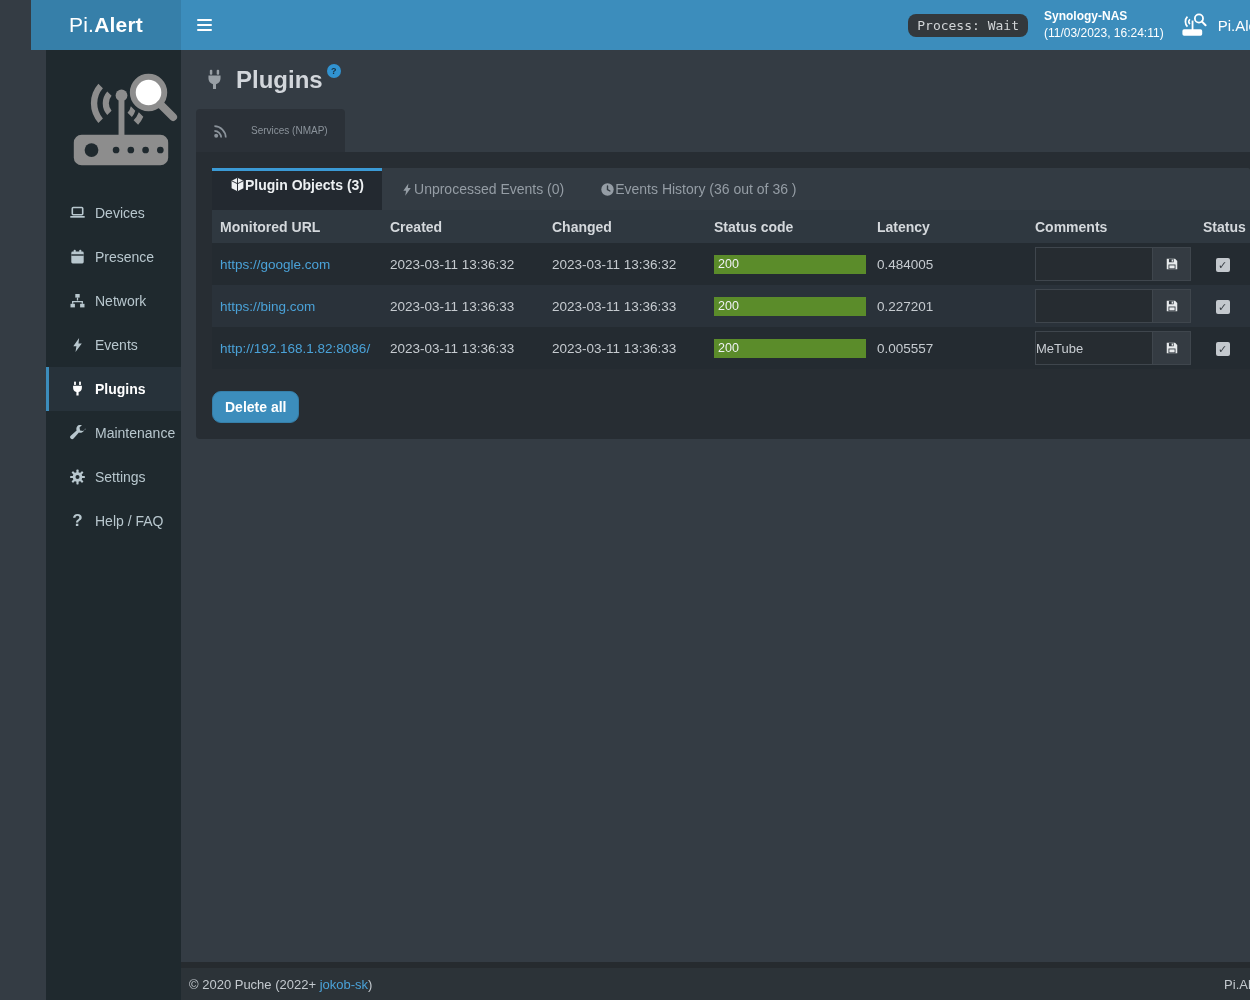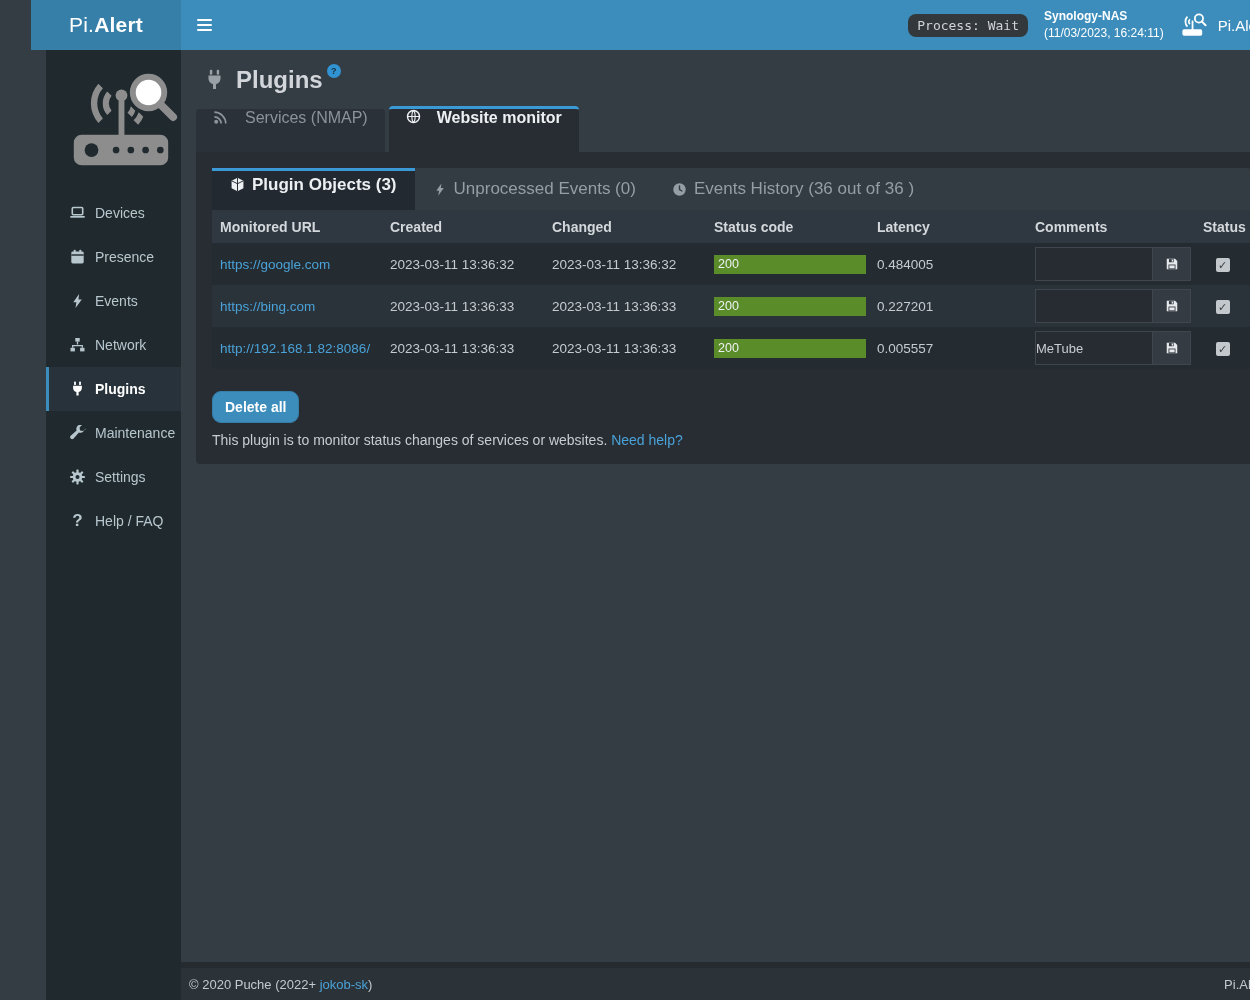--- a/index.html
+++ b/index.html
@@ -34,28 +34,28 @@
 
   
   .content-wrapper { position:absolute; top:50px; left:150px; right:0; height:912px; background:#343c44; }
   .page-head { display:flex; align-items:center; gap:10px; padding:16px 0 12px 22px; }
   .page-title { font-size:24px; color:#d2d6db; }
   .title-badge { width:14px; height:14px; background:#3193d1; border-radius:50%; color:#17303f;
     font-size:9px; font-weight:700; display:flex; align-items:center; justify-content:center;
     position:relative; top:-9px; left:-6px; cursor:pointer; }
 
   .outer-tabs { display:flex; align-items:flex-end; gap:4px; margin:0 15px; height:46px; }
-  .otab { display:flex; align-items:flex-start; gap:16px; padding:0 17px; height:43px; font-size:16px;
+  .otab { display:flex; align-items:center; gap:22px; padding:0 17px; height:43px; font-size:10px;
     color:#8b939b; background:#2b3138; border-radius:4px 4px 0 0; cursor:pointer; }
   .otab.active { height:46px; background:#272d33; color:#eef1f3; font-weight:700;
     border-top:3px solid #3b9ad5; }
 
   .panel { margin:0 15px; background:#272d33; border-radius:0 4px 4px 4px; padding:16px; }
   .inner-tabs { display:flex; background:#333b43; border-radius:2px 2px 0 0; }
-  .itab { display:flex; align-items:center; gap:7px; padding:12px 18px; height:42px; font-size:17px;
+  .itab { display:flex; align-items:center; padding:12px 18px; height:42px; font-size:14px;
     color:#959da5; cursor:pointer; }
   .itab.active { background:#232930; color:#edf0f2; font-weight:700; border-top:3px solid #3b9ad5; padding-top:0; }
 
   table.objects { width:100%; border-collapse:collapse; table-layout:fixed; }
   table.objects th { text-align:left; font-size:14px; color:#d4d8dc; background:#2f3840;
     height:33px; padding:0 8px; font-weight:700; }
   table.objects td { height:42px; padding:0 8px; font-size:13.5px; color:#c6cbd0; vertical-align:middle; }
   tbody tr:nth-child(odd)  { background:#242b31; }
   tbody tr:nth-child(even) { background:#2a323a; }
   td a, .link { color:#4aa2d8; text-decoration:none; cursor:pointer; }
@@ -153,32 +153,32 @@
       <svg width="17" height="16" viewBox="0 0 16 16" fill="currentColor">
         <rect x="1.8" y="2.6" width="12.4" height="11.8" rx="1.4"></rect>
         <rect x="4.2" y="0.8" width="2" height="3.4" rx="0.8"></rect>
         <rect x="9.8" y="0.8" width="2" height="3.4" rx="0.8"></rect>
         <rect x="1.8" y="5.3" width="12.4" height="1.4" fill="#1f292e"></rect>
         </svg>
       <span>Presence</span>
     </div>
     <div class="nav-item">
       <svg width="17" height="16" viewBox="0 0 16 16" fill="currentColor">
-        <path d="M9.6 1 3.8 9.3h3.1L6 15l6.3-8.6H9z"></path>
-        </svg>
-      <span>Events</span>
-    </div>
-    <div class="nav-item">
-      <svg width="17" height="16" viewBox="0 0 16 16" fill="currentColor">
         <rect x="5.8" y="1" width="4.4" height="3.6"></rect>
         <rect x="1" y="10.8" width="4.4" height="3.6"></rect>
         <rect x="10.6" y="10.8" width="4.4" height="3.6"></rect>
         <path d="M8 4.6v3M3.2 10.8V8.6h9.6v2.2" stroke="currentColor" stroke-width="1.3" fill="none"></path>
         </svg>
       <span>Network</span>
+    </div>
+    <div class="nav-item">
+      <svg width="17" height="16" viewBox="0 0 16 16" fill="currentColor">
+        <path d="M9.6 1 3.8 9.3h3.1L6 15l6.3-8.6H9z"></path>
+        </svg>
+      <span>Events</span>
     </div>
     <div class="nav-item active">
       <svg width="17" height="16" viewBox="0 0 16 16" fill="currentColor">
         <rect x="4.6" y="0.5" width="1.8" height="3.6" rx="0.7"></rect>
         <rect x="9.6" y="0.5" width="1.8" height="3.6" rx="0.7"></rect>
         <path d="M3.6 4.8h8.8v2a4.4 4.4 0 0 1-3.3 4.26V14.6H6.9v-3.54A4.4 4.4 0 0 1 3.6 6.8z"></path>
         </svg>
       <span>Plugins</span>
     </div>
     <div class="nav-item">
@@ -216,27 +216,20 @@
     </div>
 
     <div class="outer-tabs">
       <div class="otab">
         <svg width="16" height="16" viewBox="0 0 16 16" fill="currentColor">
           <circle cx="3.2" cy="12.8" r="2"></circle>
           <path d="M1.4 7.8a6.9 6.9 0 0 1 6.8 6.8" fill="none" stroke="currentColor" stroke-width="1.7"></path>
           <path d="M1.4 3.2a11.5 11.5 0 0 1 11.4 11.4" fill="none" stroke="currentColor" stroke-width="1.7"></path>
           </svg>
         <span>Services (NMAP)</span>
-      </div>
-      <div class="otab active">
-        <svg width="15" height="15" viewBox="0 0 16 16">
-          <circle cx="8" cy="8" r="6.4" fill="none" stroke="currentColor" stroke-width="1.6"></circle>
-          <path d="M1.6 8h12.8M8 1.6c2.3 2 2.3 10.8 0 12.8M8 1.6c-2.3 2-2.3 10.8 0 12.8" fill="none" stroke="currentColor" stroke-width="1.2"></path>
-          </svg>
-        <span>Website monitor</span>
       </div>
     </div>
 
     <section class="panel">
       <div class="inner-tabs">
         <div class="itab active">
           <svg width="15" height="15" viewBox="0 0 16 16" fill="currentColor">
             <path d="M8 .8 14.3 4v8L8 15.2 1.7 12V4z"></path>
             <path d="M8 1v14M1.9 4.1 8 7.2l6.1-3.1M8 7.2V15" stroke="#232930" stroke-width="1" fill="none"></path>
             </svg>
@@ -348,24 +341,20 @@
                     </svg>
                 </button>
               </span>
             </td>
             <td class="col-status"><span class="checkbox">✓</span></td>
           </tr>
         </tbody>
       </table>
 
       <button class="delete-btn">Delete all</button>
-      <p class="help-line">
-        <span>This plugin is to monitor status changes of services or websites.</span>
-        <a class="link">Need help?</a>
-      </p>
     </section>
   </main>
 
   <footer class="main-footer">
     <span>
       <span>© 2020 Puche (2022+ </span><a class="link">jokob-sk</a><span>)</span>
     </span>
     <span>Pi.Alert</span>
   </footer>
 

